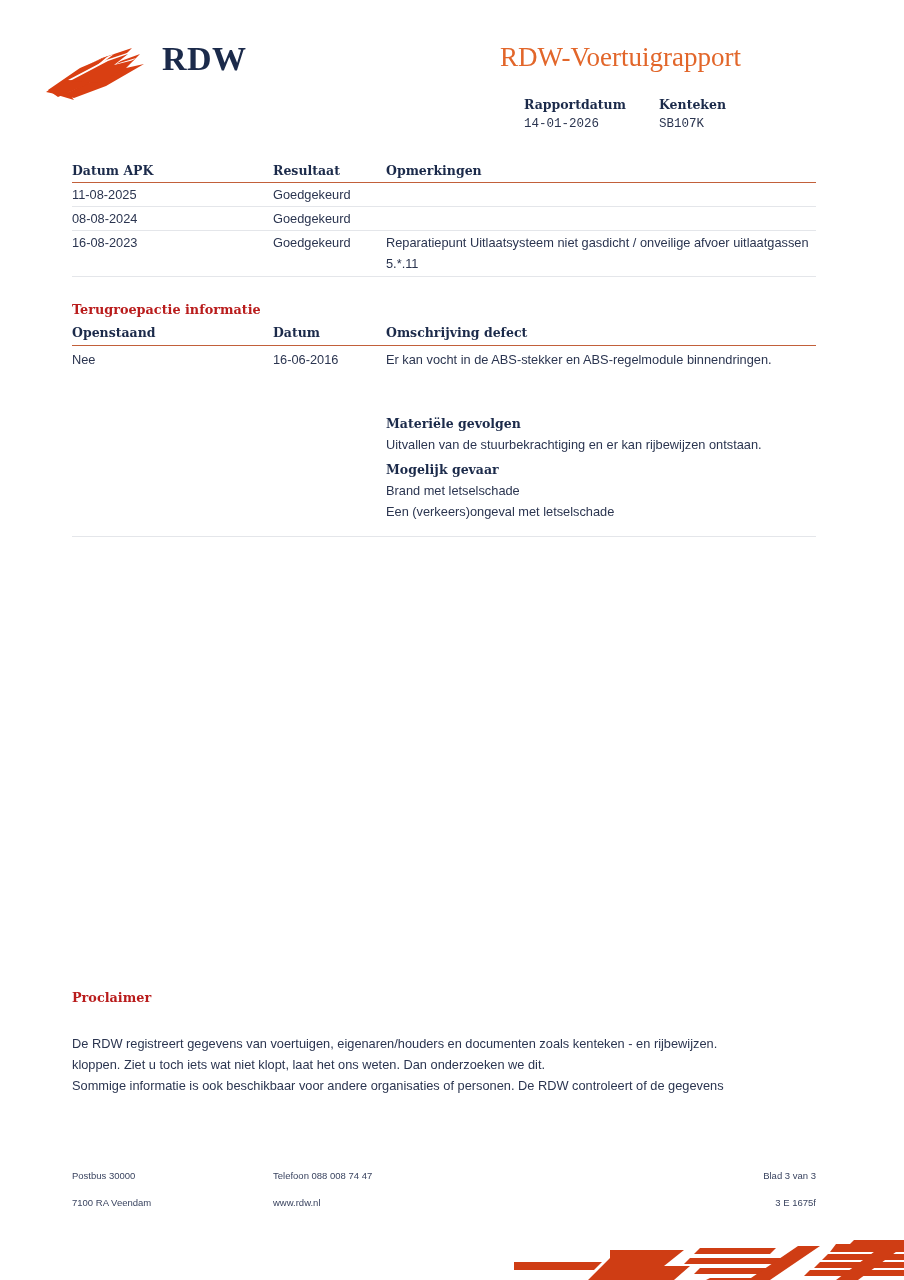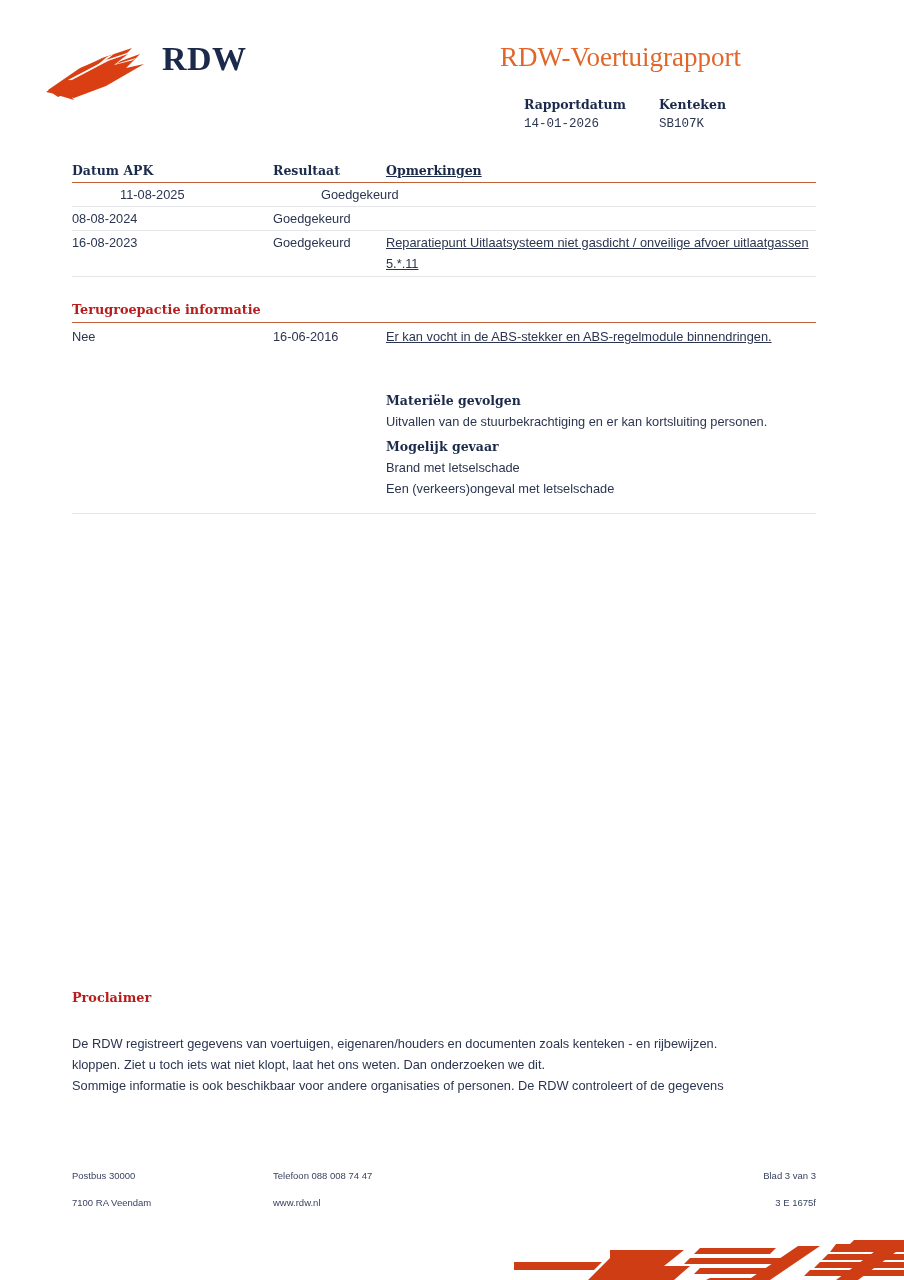--- a/index.html
+++ b/index.html
@@ -83,21 +83,21 @@
   }
   .cell {
     position: absolute;
     top: 0;
     font-size: 12.8px;
     line-height: 21px;
     color: #2b3550;
   }
   .c1 { left: 0px;   width: 195px; }
   .c2 { left: 201px; width: 108px; }
-  .c3 { left: 314px; width: 430px; text-decoration: underline; }
+  .c3 { left: 314px; width: 430px; }
 
   .thead .cell {
     font-family: "DejaVu Serif", serif;
     font-weight: 700;
     font-size: 12.5px;
     color: #1b2a4a;
   }
   .thead { height: 22px; }
   .rule-orange {
     border-bottom: 1.6px solid #c2603a;
@@ -198,21 +198,21 @@
 
 <div class="sheet" style="top:160px;">
   <div class="tbl">
     <div class="row thead">
       <div class="cell c1">Datum APK</div>
       <div class="cell c2">Resultaat</div>
       <div class="cell c3">Opmerkingen</div>
     </div>
     <div class="rule-orange"></div>
 
-    <div class="row" style="height:22px;margin-top:1px;margin-left:48px;">
+    <div class="row" style="height:22px;margin-top:1px;">
       <div class="cell c1">11-08-2025</div>
       <div class="cell c2">Goedgekeurd</div>
       <div class="cell c3"></div>
     </div>
     <div class="rule-grey"></div>
 
     <div class="row" style="height:22px;margin-top:1px;">
       <div class="cell c1">08-08-2024</div>
       <div class="cell c2">Goedgekeurd</div>
       <div class="cell c3"></div>
@@ -225,31 +225,36 @@
       <div class="cell c3">Reparatiepunt Uitlaatsysteem niet gasdicht / onveilige afvoer uitlaatgassen 5.*.11</div>
     </div>
     <div class="rule-grey"></div>
   </div>
 </div>
 
 <div class="sheet" style="top:302px;">
 
   <div class="section-title">Terugroepactie informatie</div>
 
+  <div class="row thead" style="height:23px;">
+    <div class="cell c1">Openstaand</div>
+    <div class="cell c2">Datum</div>
+    <div class="cell c3">Omschrijving defect</div>
+  </div>
   <div class="rule-orange"></div>
 
   <div class="row" style="height:44px;margin-top:3px;">
     <div class="cell c1">Nee</div>
     <div class="cell c2">16-06-2016</div>
     <div class="cell c3">Er kan vocht in de ABS-stekker en ABS-regelmodule binnendringen.</div>
   </div>
 
   <div style="position:relative;margin-left:314px;width:430px;margin-top:20px;">
     <div class="sub-head">Materiële gevolgen</div>
-    <div class="sub-line">Uitvallen van de stuurbekrachtiging en er kan kortsluiting personen.</div>
+    <div class="sub-line">Uitvallen van de stuurbekrachtiging en er kan rijbewijzen ontstaan.</div>
   </div>
 
   <div style="position:relative;margin-left:314px;width:430px;margin-top:4px;">
     <div class="sub-head">Mogelijk gevaar</div>
     <div class="sub-line">Brand met letselschade</div>
     <div class="sub-line">Een (verkeers)ongeval met letselschade</div>
   </div>
 
   <div class="rule-grey" style="margin-top:14px;"></div>
 </div>

